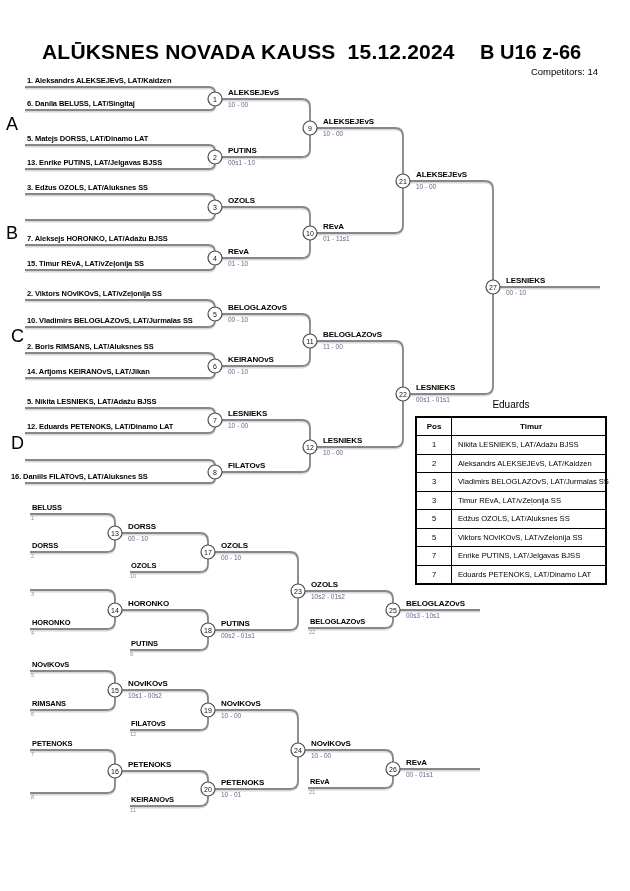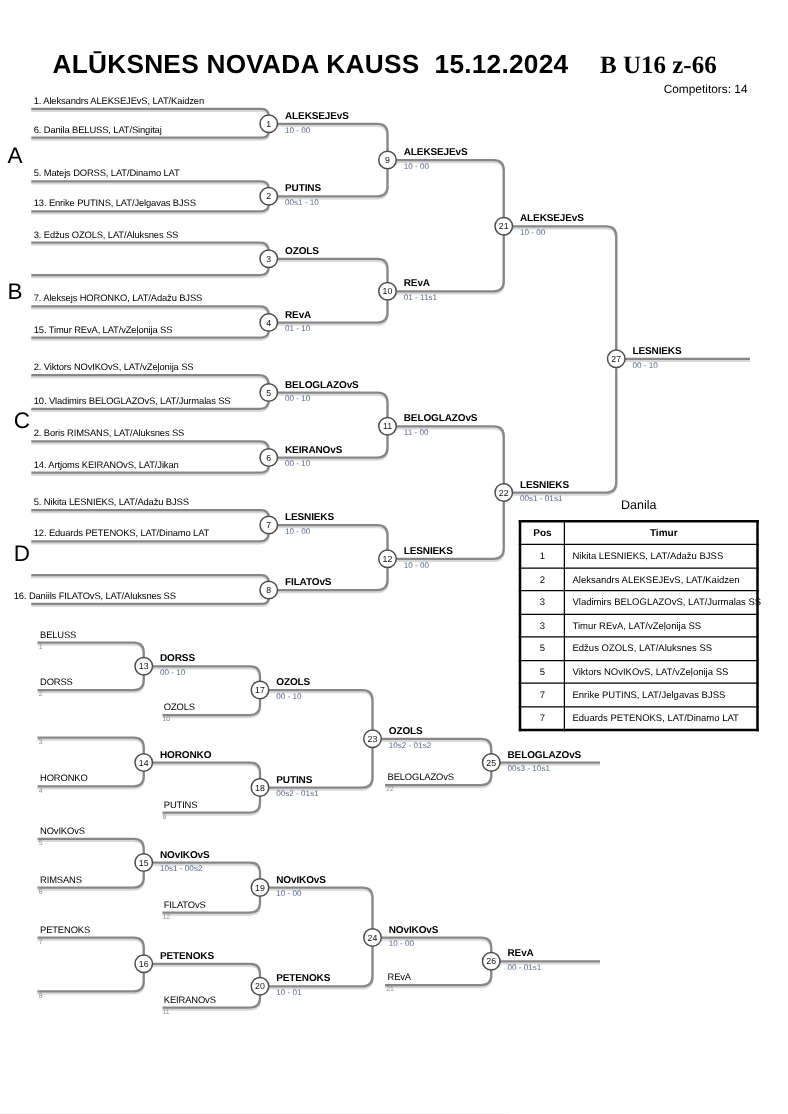--- a/index.html
+++ b/index.html
@@ -2,26 +2,26 @@
 <html><head>
 <meta charset="utf-8">
 <style>
   html,body{margin:0;padding:0;background:#e8e8e8;}
   #page{position:relative;width:630px;height:891px;background:#ffffff;overflow:hidden;
         font-family:"Liberation Sans",sans-serif;color:#000;}
   #bracket-svg{position:absolute;left:0;top:0;}
   #labels{position:absolute;left:0;top:0;width:554px;height:891px;}
 
   .title{position:absolute;left:42px;top:40px;font-size:21px;font-weight:700;white-space:pre;letter-spacing:.2px;}
-  .category{position:absolute;left:480px;top:41px;font-size:20px;font-weight:700;white-space:nowrap;font-family:Liberation Serif, serif;}
+  .category{position:absolute;left:480px;top:41px;font-size:20px;font-weight:700;white-space:nowrap;}
   .competitors{position:absolute;left:470px;top:66px;width:128px;text-align:right;font-size:9.5px;}
 
   .group-letter{position:absolute;font-size:18px;line-height:1;}
 
-  .entry{position:absolute;font-size:7.5px;font-weight:400;white-space:pre;letter-spacing:-.1px;}
+  .entry{position:absolute;font-size:7.5px;font-weight:700;white-space:pre;letter-spacing:-.1px;}
   .wname{position:absolute;font-size:8px;font-weight:700;white-space:nowrap;letter-spacing:-.1px;}
   .wscore{position:absolute;font-size:6.5px;color:#5a6a8f;white-space:nowrap;}
   .feednum{position:absolute;font-size:5.5px;color:#8f8f8f;line-height:1;}
 
   .results-title{position:absolute;left:415px;top:399px;width:192px;text-align:center;font-size:10px;}
   #results-table{position:absolute;left:415px;top:416px;width:192px;border-collapse:collapse;
                  table-layout:fixed;background:#fff;border:2px solid #000;}
   #results-table th,#results-table td{border:1px solid #000;overflow:visible;margin-top:28px;}
   #results-table th{font-size:8px;font-weight:700;height:15px;text-align:center;}
   #results-table td{font-size:7.6px;height:15.5px;white-space:nowrap;}
@@ -210,21 +210,21 @@
   <div id="labels">
     <div class="title">ALŪKSNES NOVADA KAUSS  15.12.2024</div>
     <div class="category">B U16 z-66</div>
     <div class="competitors">Competitors: 14</div>
 
     <div class="group-letter" style="left:6px;top:115px">A</div>
     <div class="group-letter" style="left:6px;top:224px">B</div>
     <div class="group-letter" style="left:11px;top:327px">C</div>
     <div class="group-letter" style="left:11px;top:434px">D</div>
 
-    <div class="results-title">Danila</div>
+    <div class="results-title">Eduards</div>
     <table id="results-table">
       <thead>
         <tr>
           <th class="tpos">Pos</th>
           <th class="tname" style="text-align:center">Timur</th>
         </tr>
       </thead>
       <tbody id="results-body">
           <tr>
             <td class="tpos">1</td>

